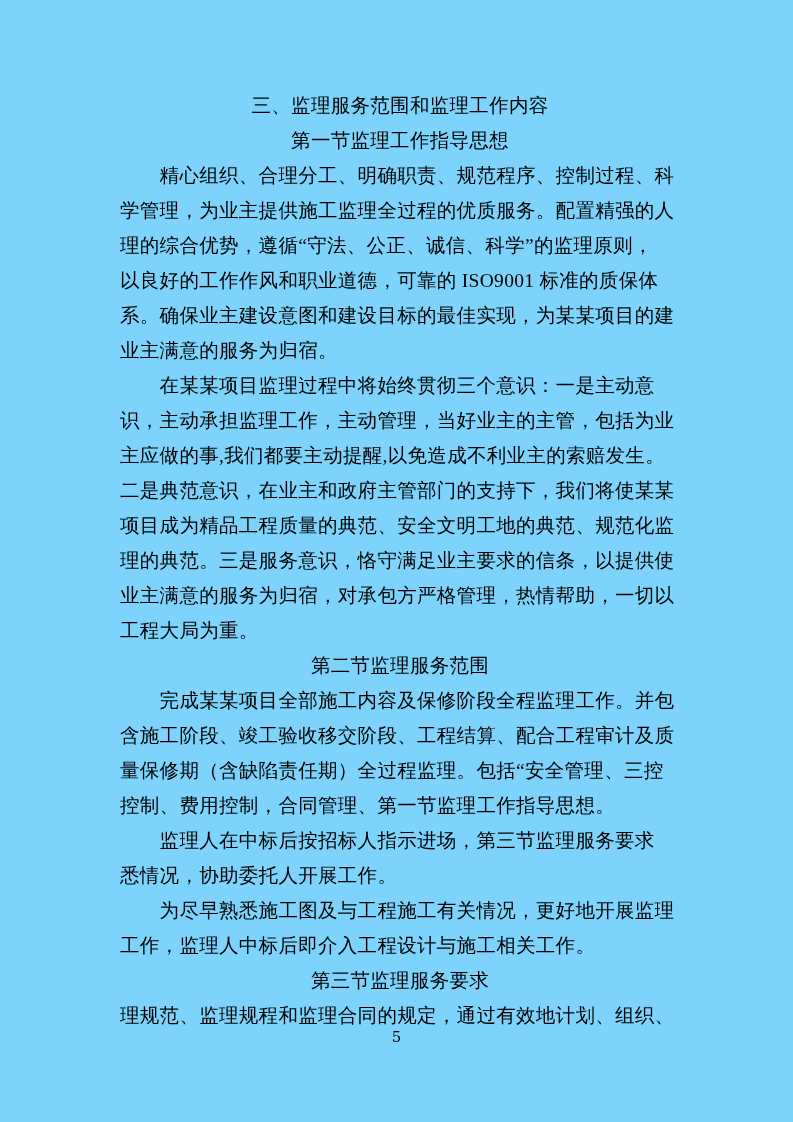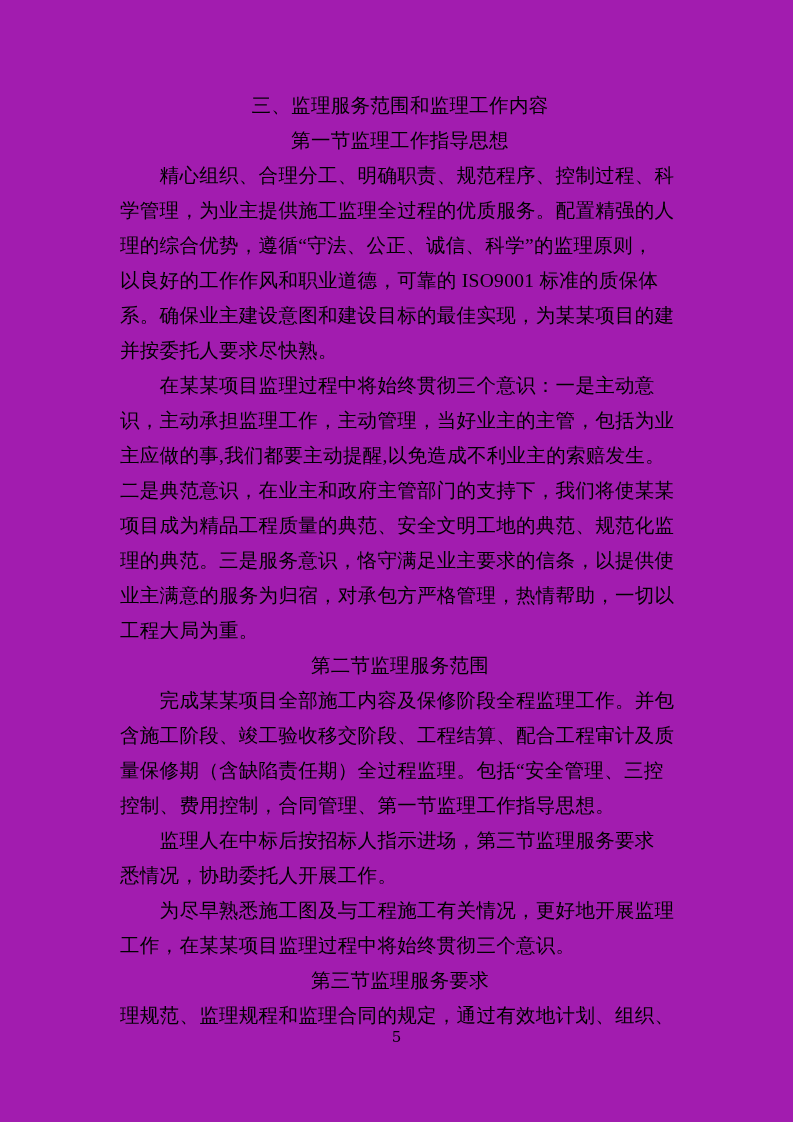--- a/index.html
+++ b/index.html
@@ -8,21 +8,21 @@
     background: #ffffff;
   }
   body {
     font-family: "DejaVu Serif", "Liberation Serif", serif;
     color: #000000;
   }
   .page {
     position: relative;
     width: 793px;
     height: 1122px;
-    background: #a21caf;
+    background: #7dd3fc;
     box-sizing: border-box;
     overflow: hidden;
   }
   .content {
     position: absolute;
     left: 120px;
     top: 88px;
     width: 560px;
   }
   .doc-line {
@@ -59,21 +59,21 @@
   <div class="content">
 
     <div class="doc-line heading">三、监理服务范围和监理工作内容</div>
     <div class="doc-line heading">第一节监理工作指导思想</div>
 
     <div class="doc-line para">　　精心组织、合理分工、明确职责、规范程序、控制过程、科</div>
     <div class="doc-line para">学管理，为业主提供施工监理全过程的优质服务。配置精强的人</div>
     <div class="doc-line para">理的综合优势，遵循“守法、公正、诚信、科学”的监理原则，</div>
     <div class="doc-line para">以良好的工作作风和职业道德，可靠的 ISO9001 标准的质保体</div>
     <div class="doc-line para">系。确保业主建设意图和建设目标的最佳实现，为某某项目的建</div>
-    <div class="doc-line para">并按委托人要求尽快熟。</div>
+    <div class="doc-line para">业主满意的服务为归宿。</div>
 
     <div class="doc-line para">　　在某某项目监理过程中将始终贯彻三个意识：一是主动意</div>
     <div class="doc-line para">识，主动承担监理工作，主动管理，当好业主的主管，包括为业</div>
     <div class="doc-line para">主应做的事,我们都要主动提醒,以免造成不利业主的索赔发生。</div>
     <div class="doc-line para">二是典范意识，在业主和政府主管部门的支持下，我们将使某某</div>
     <div class="doc-line para">项目成为精品工程质量的典范、安全文明工地的典范、规范化监</div>
     <div class="doc-line para">理的典范。三是服务意识，恪守满足业主要求的信条，以提供使</div>
     <div class="doc-line para">业主满意的服务为归宿，对承包方严格管理，热情帮助，一切以</div>
     <div class="doc-line para">工程大局为重。</div>
 
@@ -81,21 +81,21 @@
 
     <div class="doc-line para">　　完成某某项目全部施工内容及保修阶段全程监理工作。并包</div>
     <div class="doc-line para">含施工阶段、竣工验收移交阶段、工程结算、配合工程审计及质</div>
     <div class="doc-line para">量保修期（含缺陷责任期）全过程监理。包括“安全管理、三控</div>
     <div class="doc-line para">控制、费用控制，合同管理、第一节监理工作指导思想。</div>
 
     <div class="doc-line para">　　监理人在中标后按招标人指示进场，第三节监理服务要求</div>
     <div class="doc-line para">悉情况，协助委托人开展工作。</div>
 
     <div class="doc-line para">　　为尽早熟悉施工图及与工程施工有关情况，更好地开展监理</div>
-    <div class="doc-line para">工作，在某某项目监理过程中将始终贯彻三个意识。</div>
+    <div class="doc-line para">工作，监理人中标后即介入工程设计与施工相关工作。</div>
 
     <div class="doc-line heading">第三节监理服务要求</div>
 
     <div class="doc-line para">理规范、监理规程和监理合同的规定，通过有效地计划、组织、</div>
 
   </div>
 
   <div class="page-number">5</div>
 </div>
 

